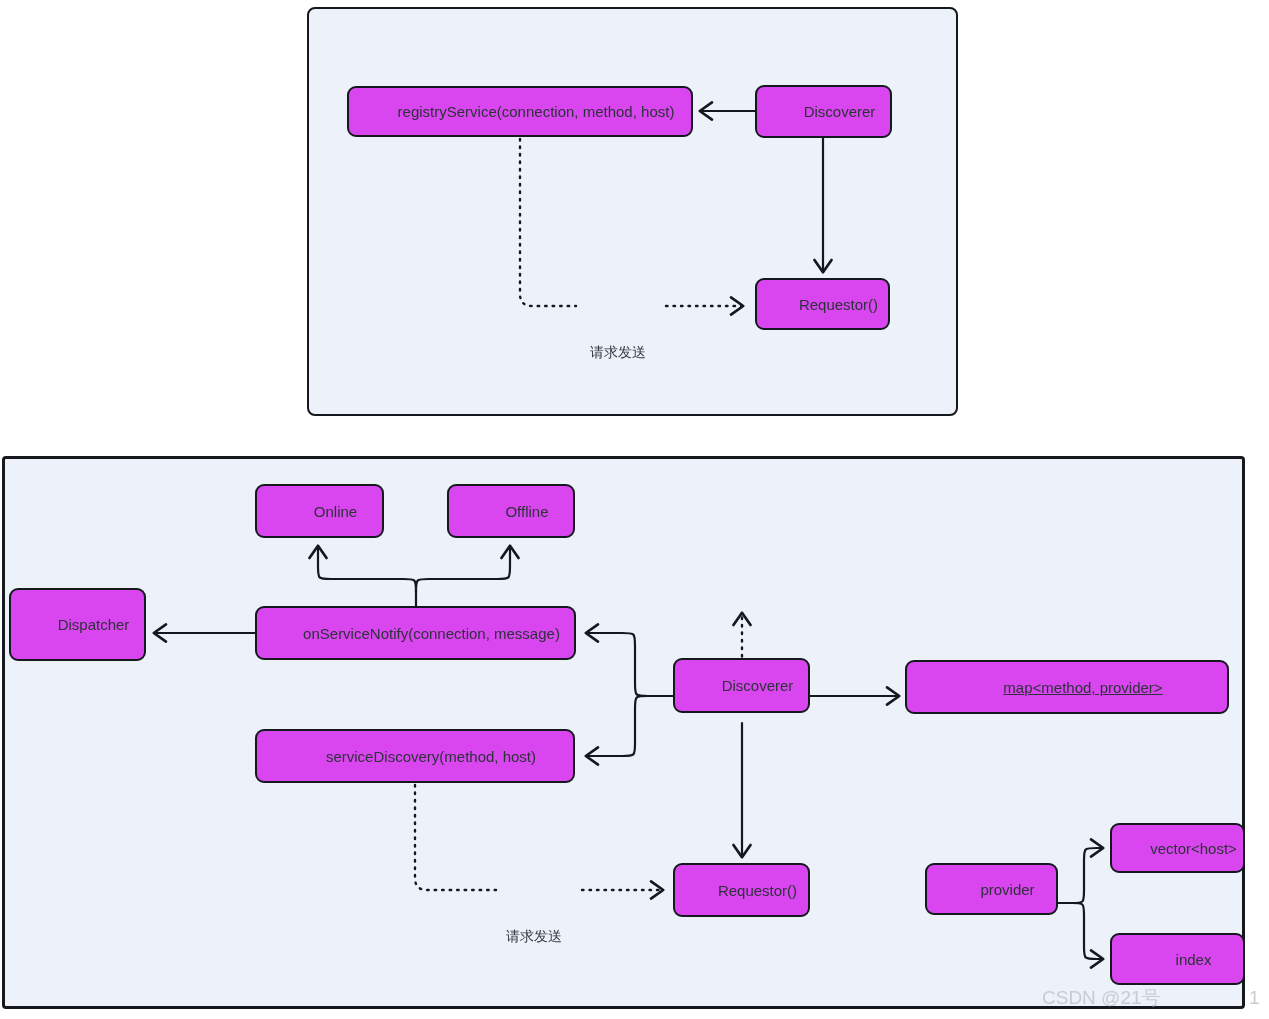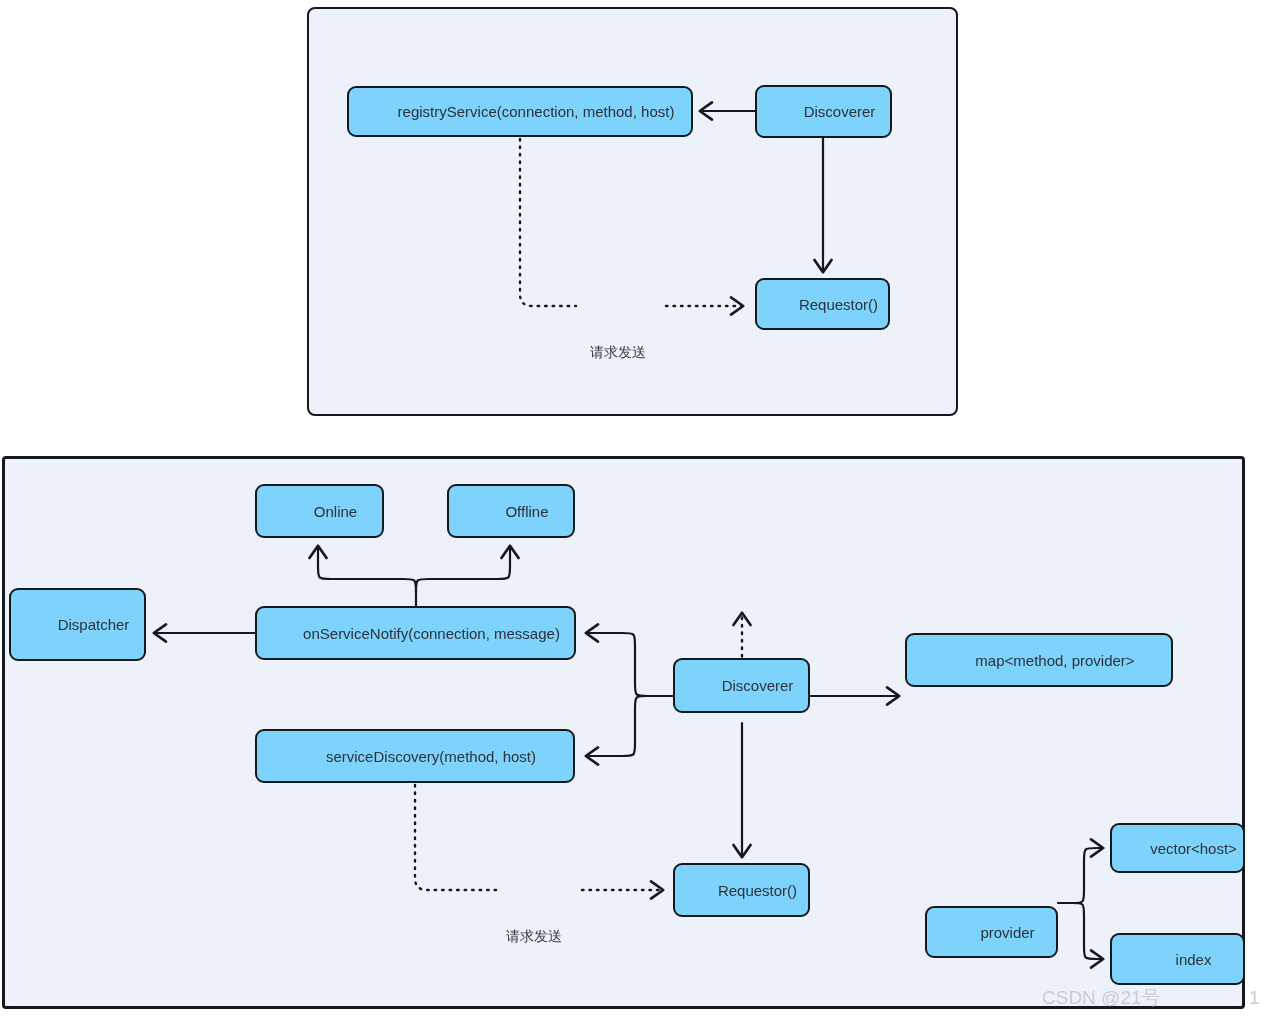--- a/index.html
+++ b/index.html
@@ -38,21 +38,21 @@
   .connector-layer {
     position: absolute;
     left: 0; top: 0;
     width: 1269px; height: 1019px;
     z-index: 1;
     pointer-events: none;
   }
   .node {
     position: absolute;
     box-sizing: border-box;
-    background: #7dd3fc;
+    background: #d946ef;
     border: 2px solid #15181c;
     border-radius: 9px;
     color: #2d323a;
     font-size: 15px;
     display: flex;
     align-items: center;
     justify-content: center;
     text-align: center;
     z-index: 2;
     white-space: nowrap;
@@ -84,24 +84,24 @@
   #n-registry   { left: 347px; top:  86px; width: 346px; height: 51px; }
   #n-registrar  { left: 755px; top:  85px; width: 137px; height: 53px; }
   #n-req-top    { left: 755px; top: 278px; width: 135px; height: 52px; }
 
   #n-online     { left: 255px; top: 484px; width: 129px; height: 54px; }
   #n-offline    { left: 447px; top: 484px; width: 128px; height: 54px; }
   #n-dispatcher { left:   9px; top: 588px; width: 137px; height: 73px; }
   #n-notify     { left: 255px; top: 606px; width: 321px; height: 54px; }
   #n-offcb      { left: 673px; top: 553px; width: 136px; height: 51px; }
   #n-discoverer { left: 673px; top: 658px; width: 137px; height: 55px; }
-  #n-map        { left: 905px; top: 633px; width: 268px; height: 54px; }
+  #n-map        { left: 905px; top: 660px; width: 324px; height: 54px; text-decoration: underline; }
   #n-sdisc      { left: 255px; top: 729px; width: 320px; height: 54px; }
   #n-req-bot    { left: 673px; top: 863px; width: 137px; height: 54px; }
-  #n-provider   { left: 925px; top: 906px; width: 133px; height: 52px; }
+  #n-provider   { left: 925px; top: 863px; width: 133px; height: 52px; }
   #n-vector     { left: 1110px; top: 823px; width: 135px; height: 50px; }
   #n-index      { left: 1110px; top: 933px; width: 135px; height: 52px; }
 
   #lbl-send-top    { left: 586px; top: 297px; }
   #lbl-send-bottom { left: 502px; top: 881px; }
 </style>
 </head>
 <body>
 
 <div class="stage">

